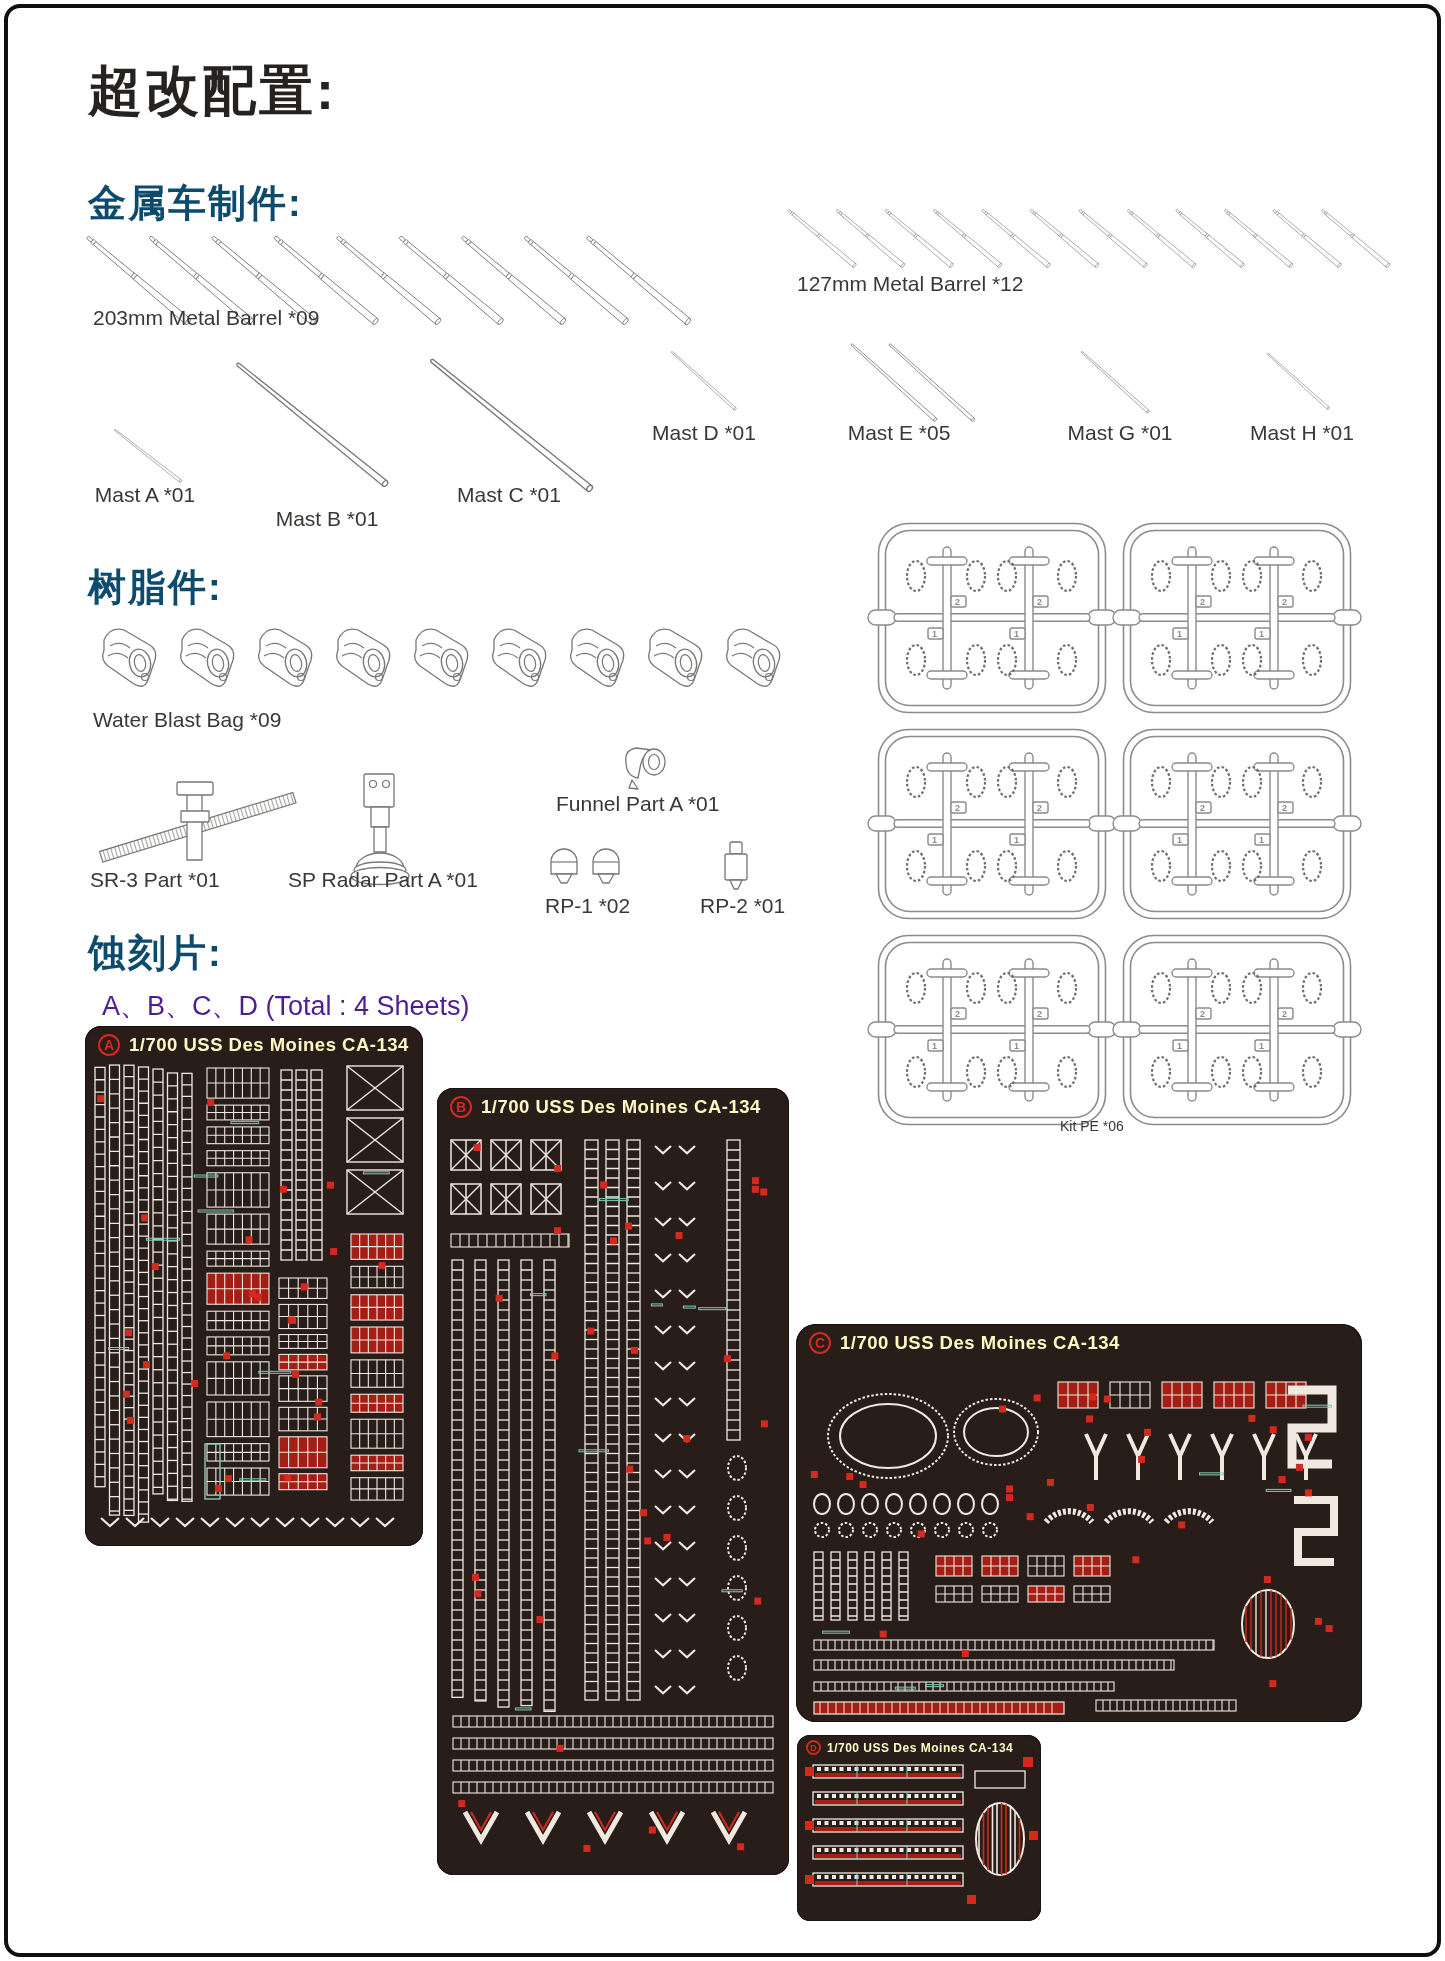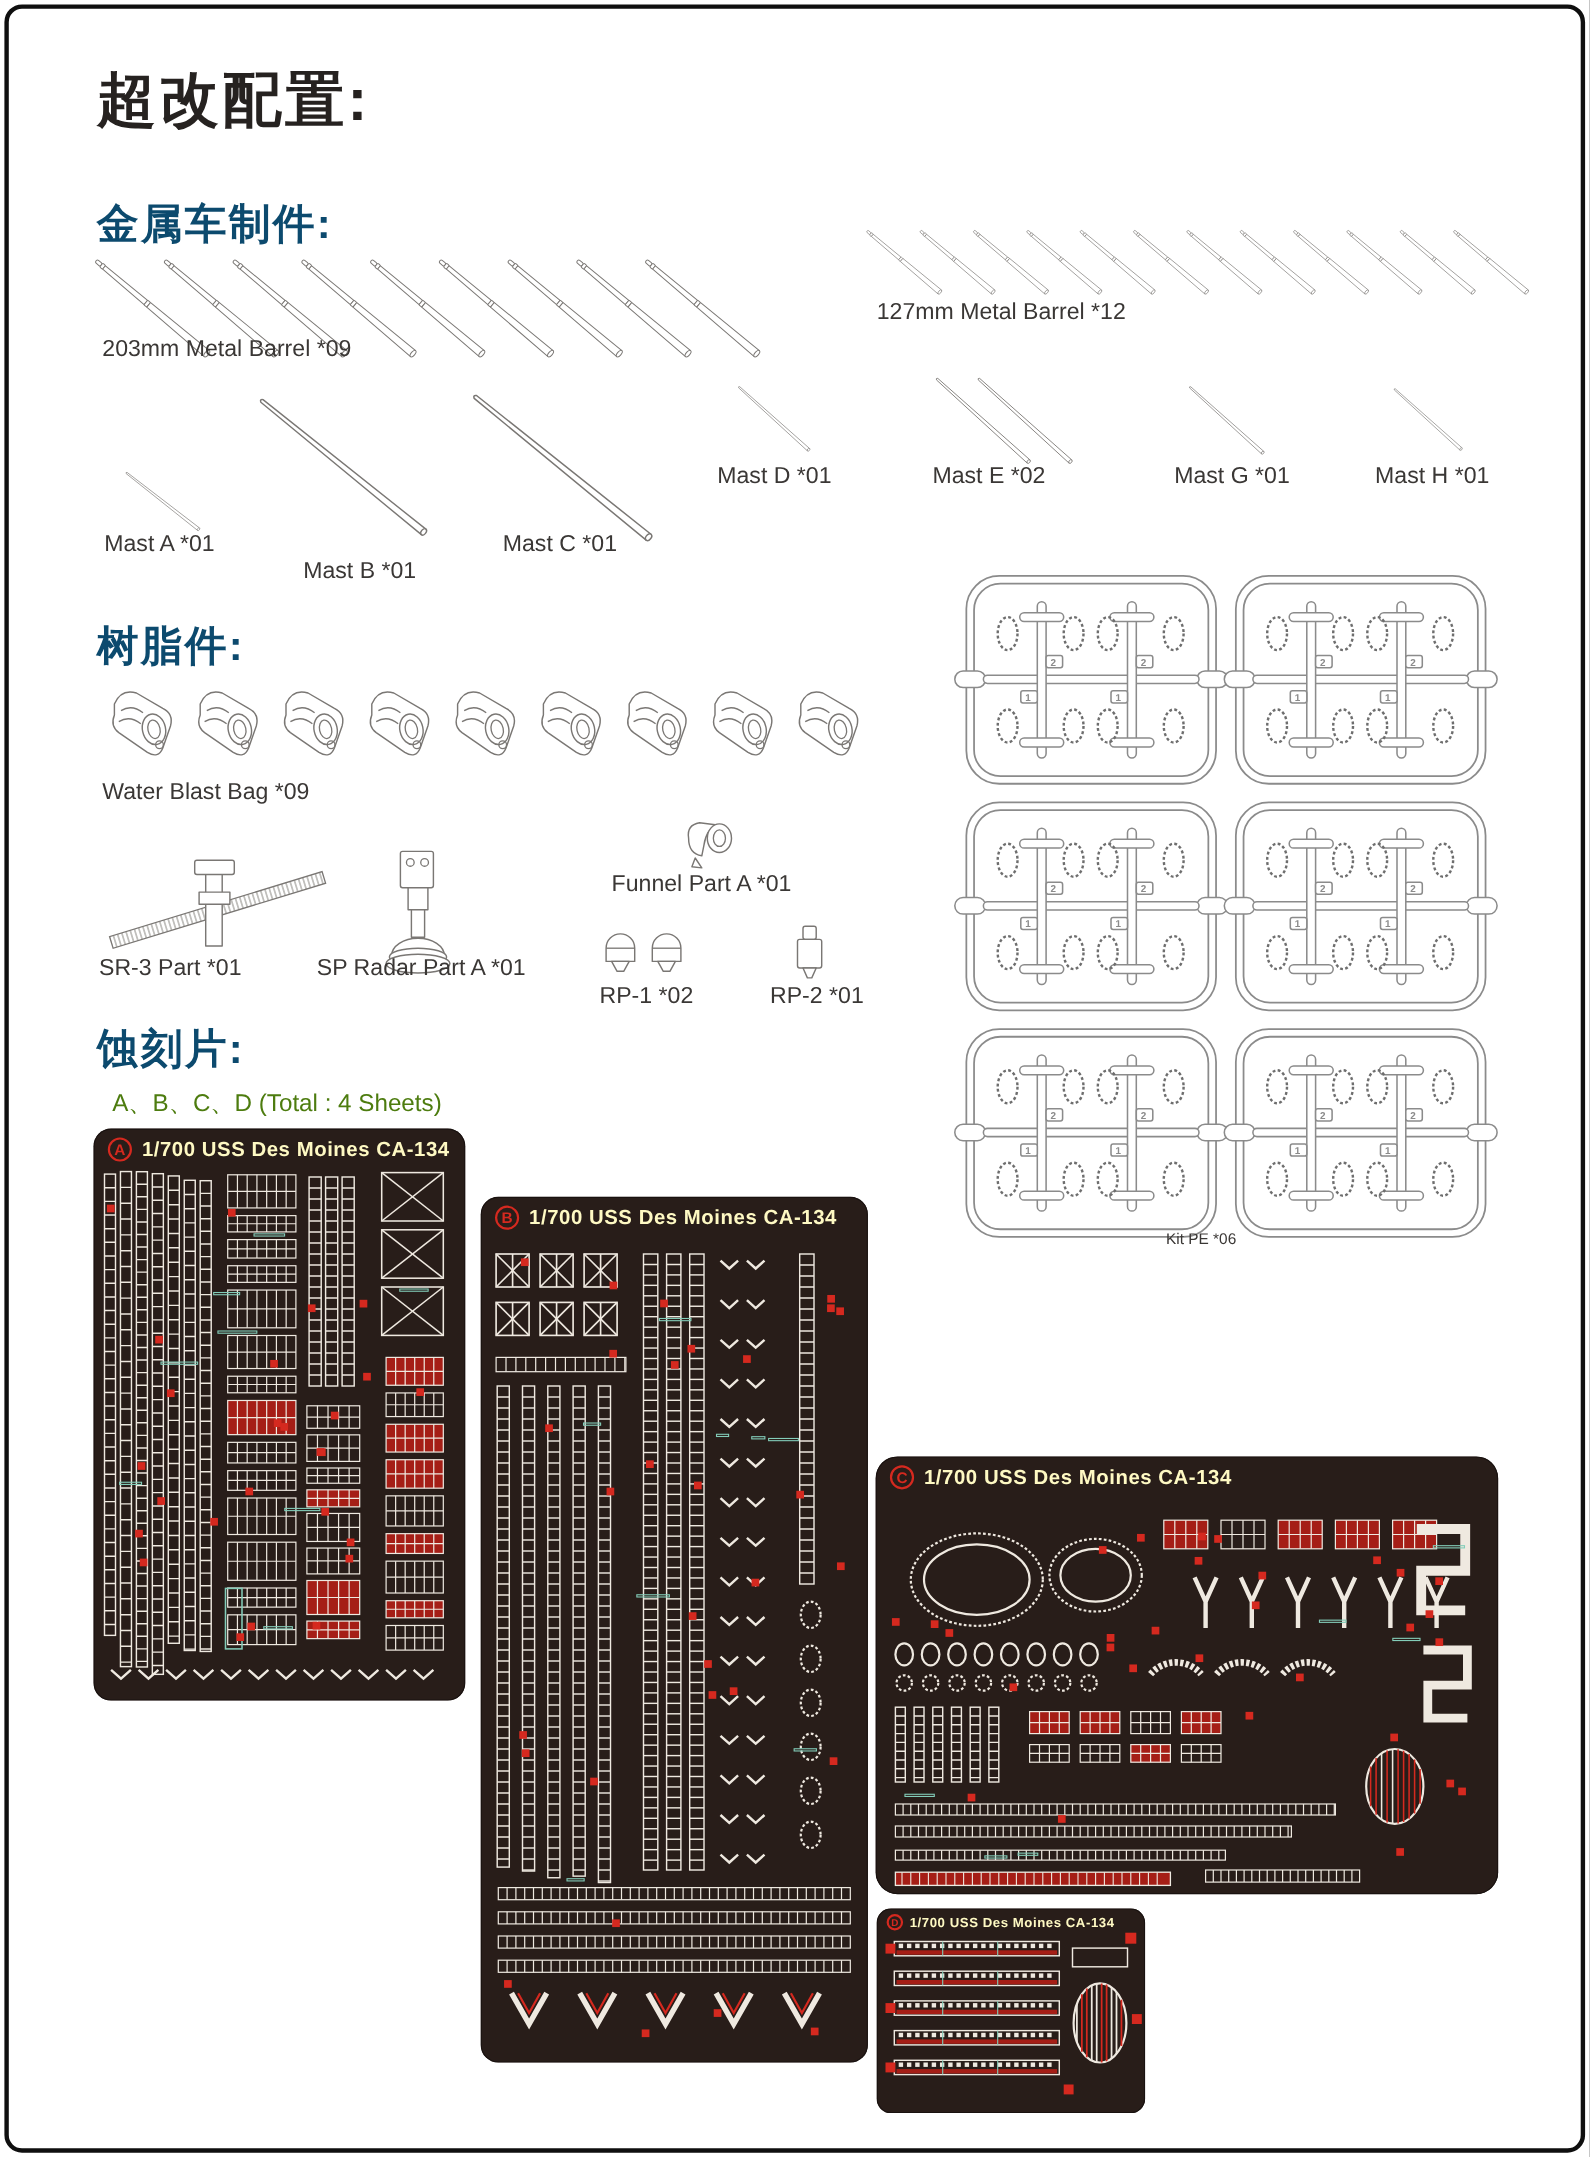--- a/index.html
+++ b/index.html
@@ -4,21 +4,21 @@
 <style>
   *{margin:0;padding:0;box-sizing:border-box}
   html,body{background:#9a9a9a}
   .page{position:relative;width:1445px;height:1961px;background:#ffffff;
         font-family:Liberation Sans, sans-serif;overflow:hidden;margin:0 auto}
   .page-frame{position:absolute;inset:4px;border:4px solid #0f0f0f;border-radius:16px;pointer-events:none}
   .h1{position:absolute;font-weight:bold;color:#262220;font-size:54px;letter-spacing:3px;white-space:nowrap}
   .h2{position:absolute;font-weight:bold;color:#0c4a6e;font-size:38px;letter-spacing:2px;white-space:nowrap}
   .lbl{position:absolute;color:#3a3735;font-size:21px;white-space:nowrap}
   .lbl.c{transform:translateX(-50%)}
-  .sub{position:absolute;color:#4d7c0f;font-size:22px;white-space:nowrap}
+  .sub{position:absolute;color:#4c1d95;font-size:27px;white-space:nowrap}
   .draw{position:absolute}
   .draw svg{overflow:visible;display:block}
   .ol{stroke:#7a7774;stroke-width:1.3;fill:#ffffff;stroke-linejoin:round}
   .oln{stroke:#7a7774;stroke-width:1.2;fill:none;stroke-linejoin:round}
   
   .pe-sheet{position:absolute;background:#281d19;border-radius:16px;overflow:hidden;
             box-shadow:0 0 0 1px #191210 inset}
   .pe-sheet svg.fret{position:absolute;left:0;top:0}
   .pe-head{position:absolute;left:13px;top:8px;display:flex;align-items:center;gap:9px;z-index:2}
   .pe-badge{display:inline-flex;align-items:center;justify-content:center;flex:none;
@@ -147,21 +147,21 @@
         <use href="#sym-mast" xlink:href="#sym-mast" transform="translate(772,2) rotate(42) scale(0.58)"></use>
         <use href="#sym-mast" xlink:href="#sym-mast" transform="translate(810,2) rotate(42) scale(0.58)"></use>
         <use href="#sym-mast" xlink:href="#sym-mast" transform="translate(1002,10) rotate(42) scale(0.46)"></use>
         <use href="#sym-mast" xlink:href="#sym-mast" transform="translate(1188,12) rotate(42) scale(0.42)"></use>
       </svg>
   </div>
   <div class="lbl c" style="left:145px;top:483px">Mast A *01</div>
   <div class="lbl c" style="left:327px;top:507px">Mast B *01</div>
   <div class="lbl c" style="left:509px;top:483px">Mast C *01</div>
   <div class="lbl c" style="left:704px;top:421px">Mast D *01</div>
-  <div class="lbl c" style="left:899px;top:421px">Mast E *02</div>
+  <div class="lbl c" style="left:899px;top:421px">Mast E *05</div>
   <div class="lbl c" style="left:1120px;top:421px">Mast G *01</div>
   <div class="lbl c" style="left:1302px;top:421px">Mast H *01</div>
 
   <div class="h2" style="left:88px;top:562px">树脂件:</div>
 
   <div class="draw" style="left:96px;top:622px">
     <svg id="svg-bags" width="760" height="80">
         <use href="#sym-bag" xlink:href="#sym-bag" transform="translate(0,0)"></use>
         <use href="#sym-bag" xlink:href="#sym-bag" transform="translate(78,0)"></use>
         <use href="#sym-bag" xlink:href="#sym-bag" transform="translate(156,0)"></use>

